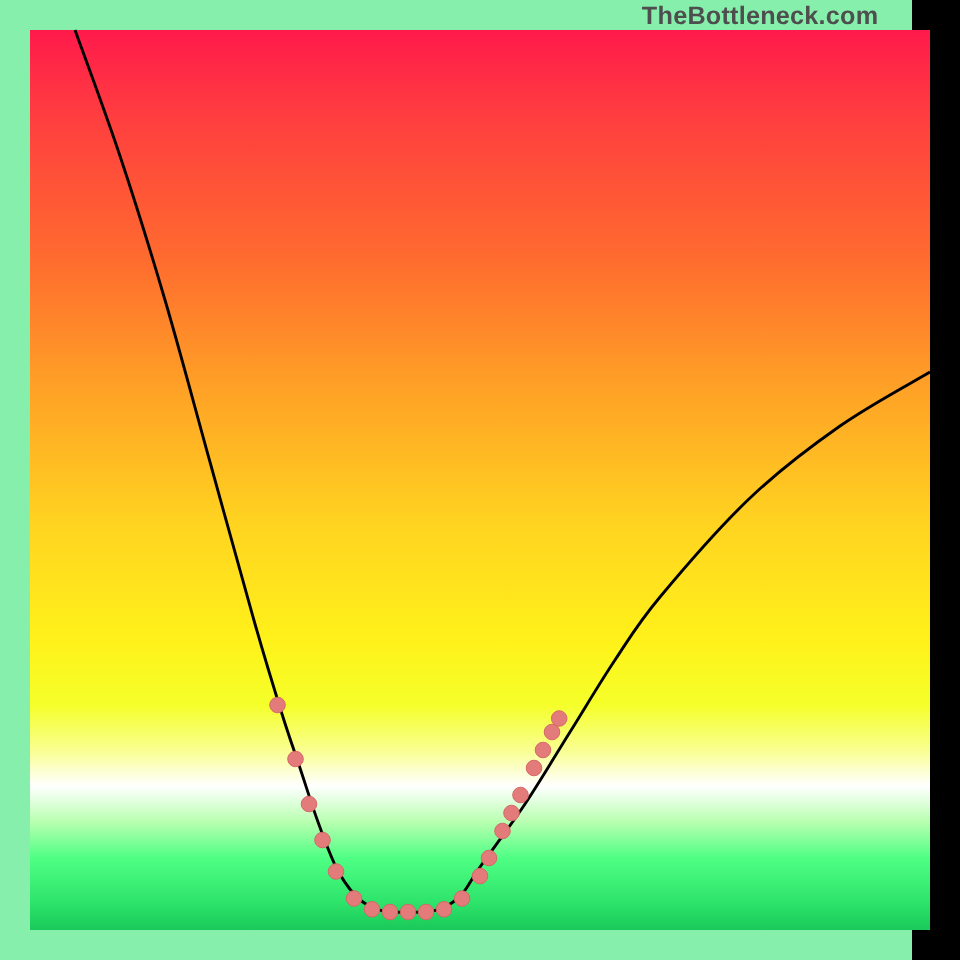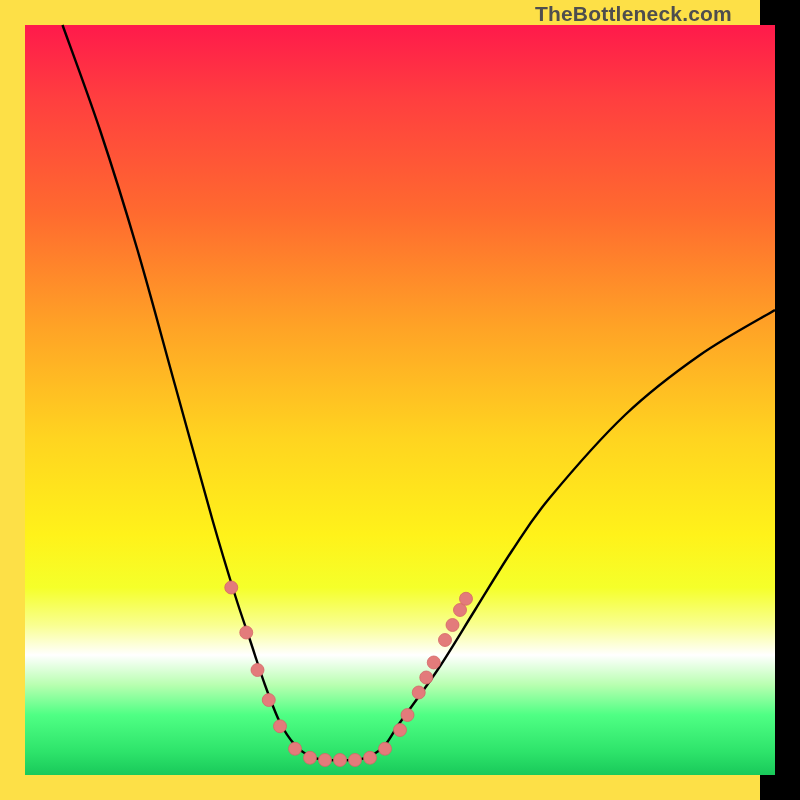--- a/index.html
+++ b/index.html
@@ -8,21 +8,21 @@
     width: 800px;
     height: 800px;
     overflow: hidden;
     background: #000;
     font-family: Arial, Helvetica, sans-serif;
   }
   .frame {
     position: relative;
     width: 760px;
     height: 800px;
-    background: #fde047;
+    background: #86efac;
   }
   .plot-area {
     position: absolute;
     left: 25px;
     top: 25px;
     width: 750px;
     height: 750px;
     background: linear-gradient(to bottom,
       #ff1a4b 0%,
       #ff3f3f 10%,

